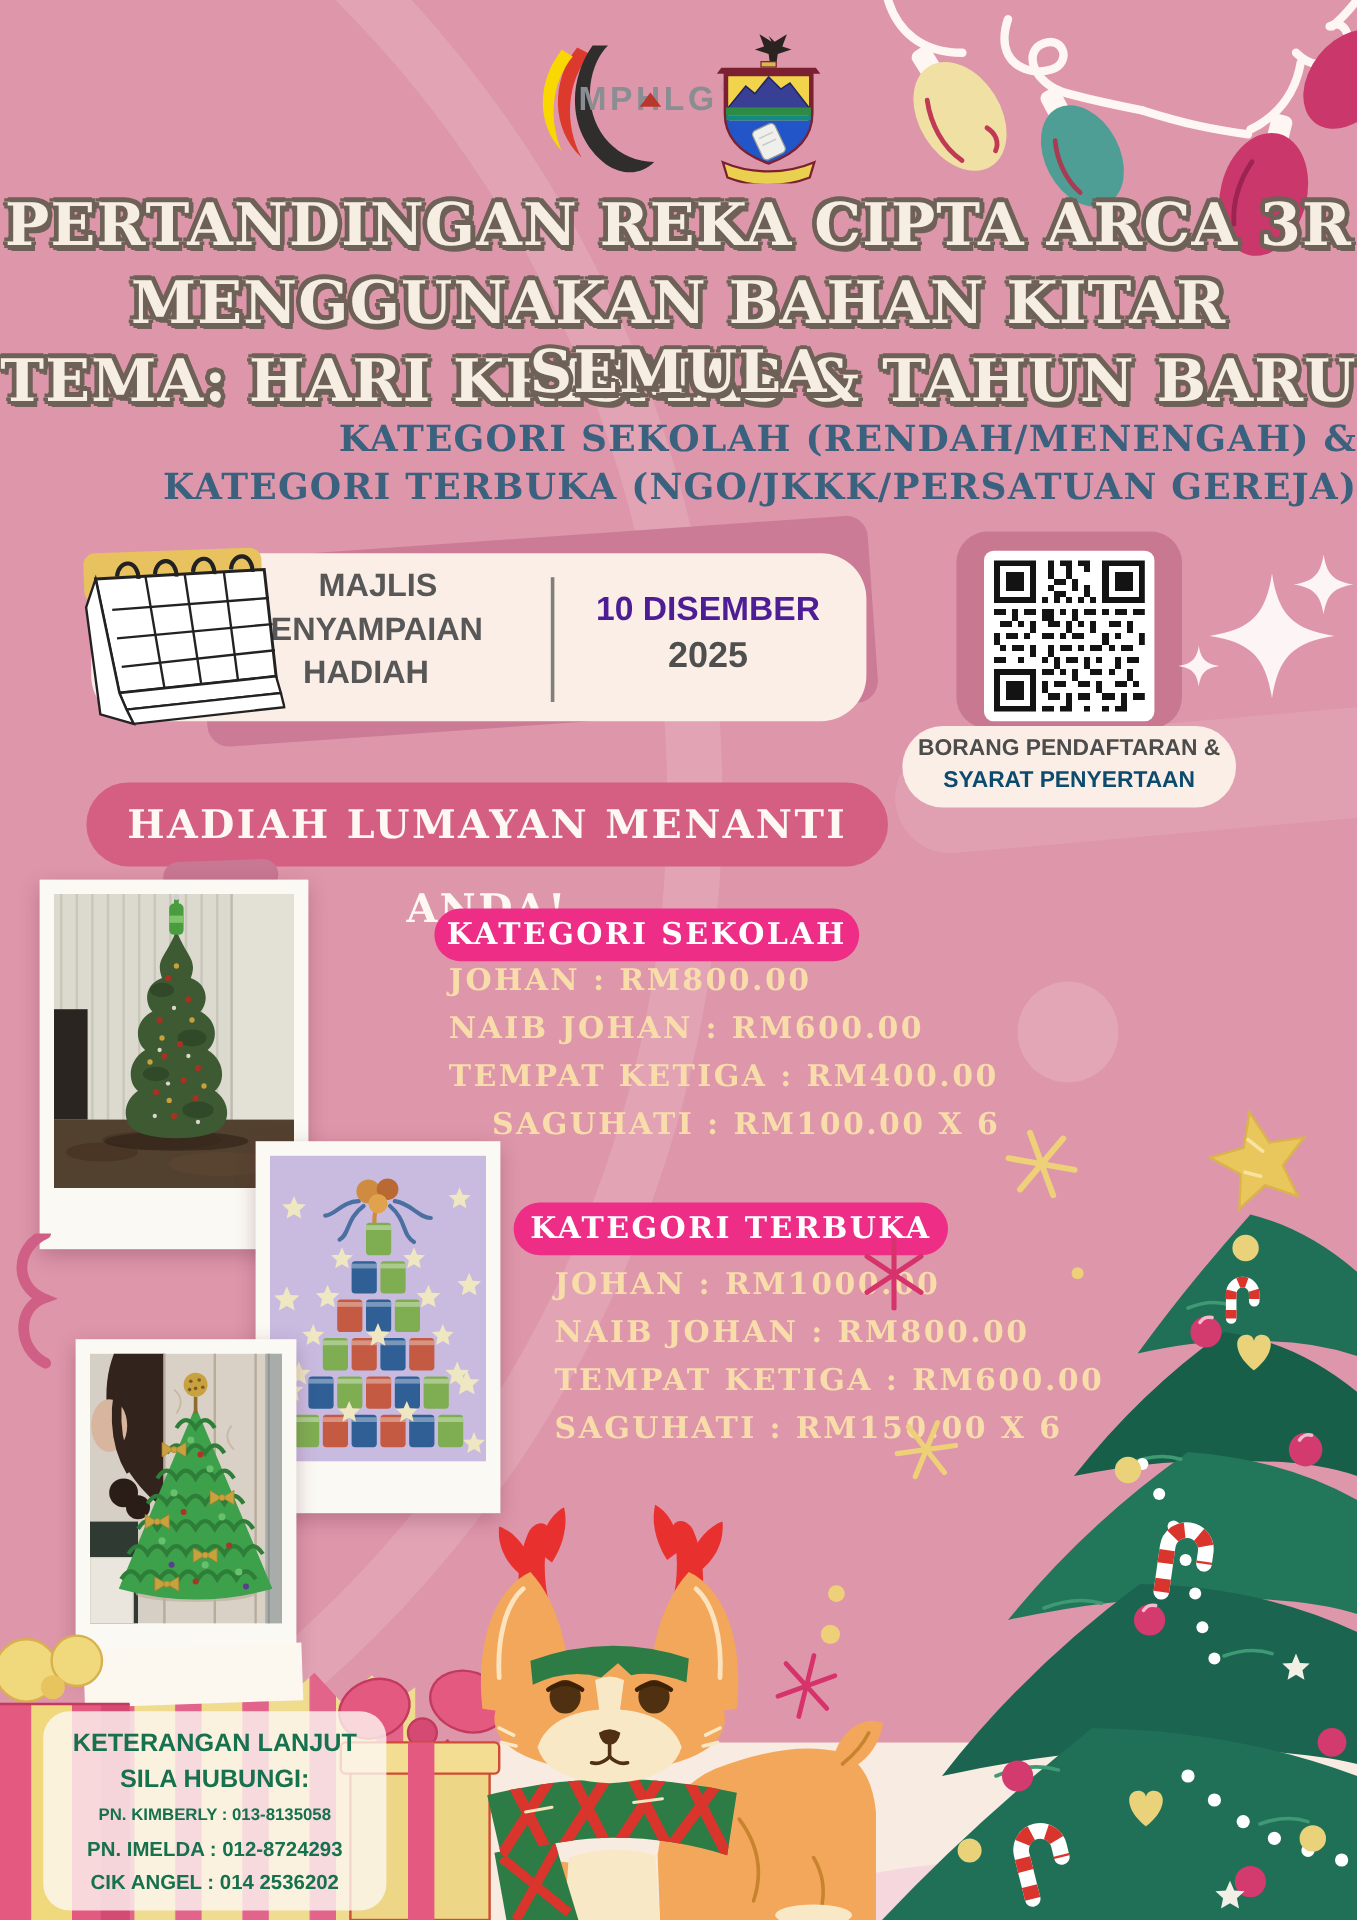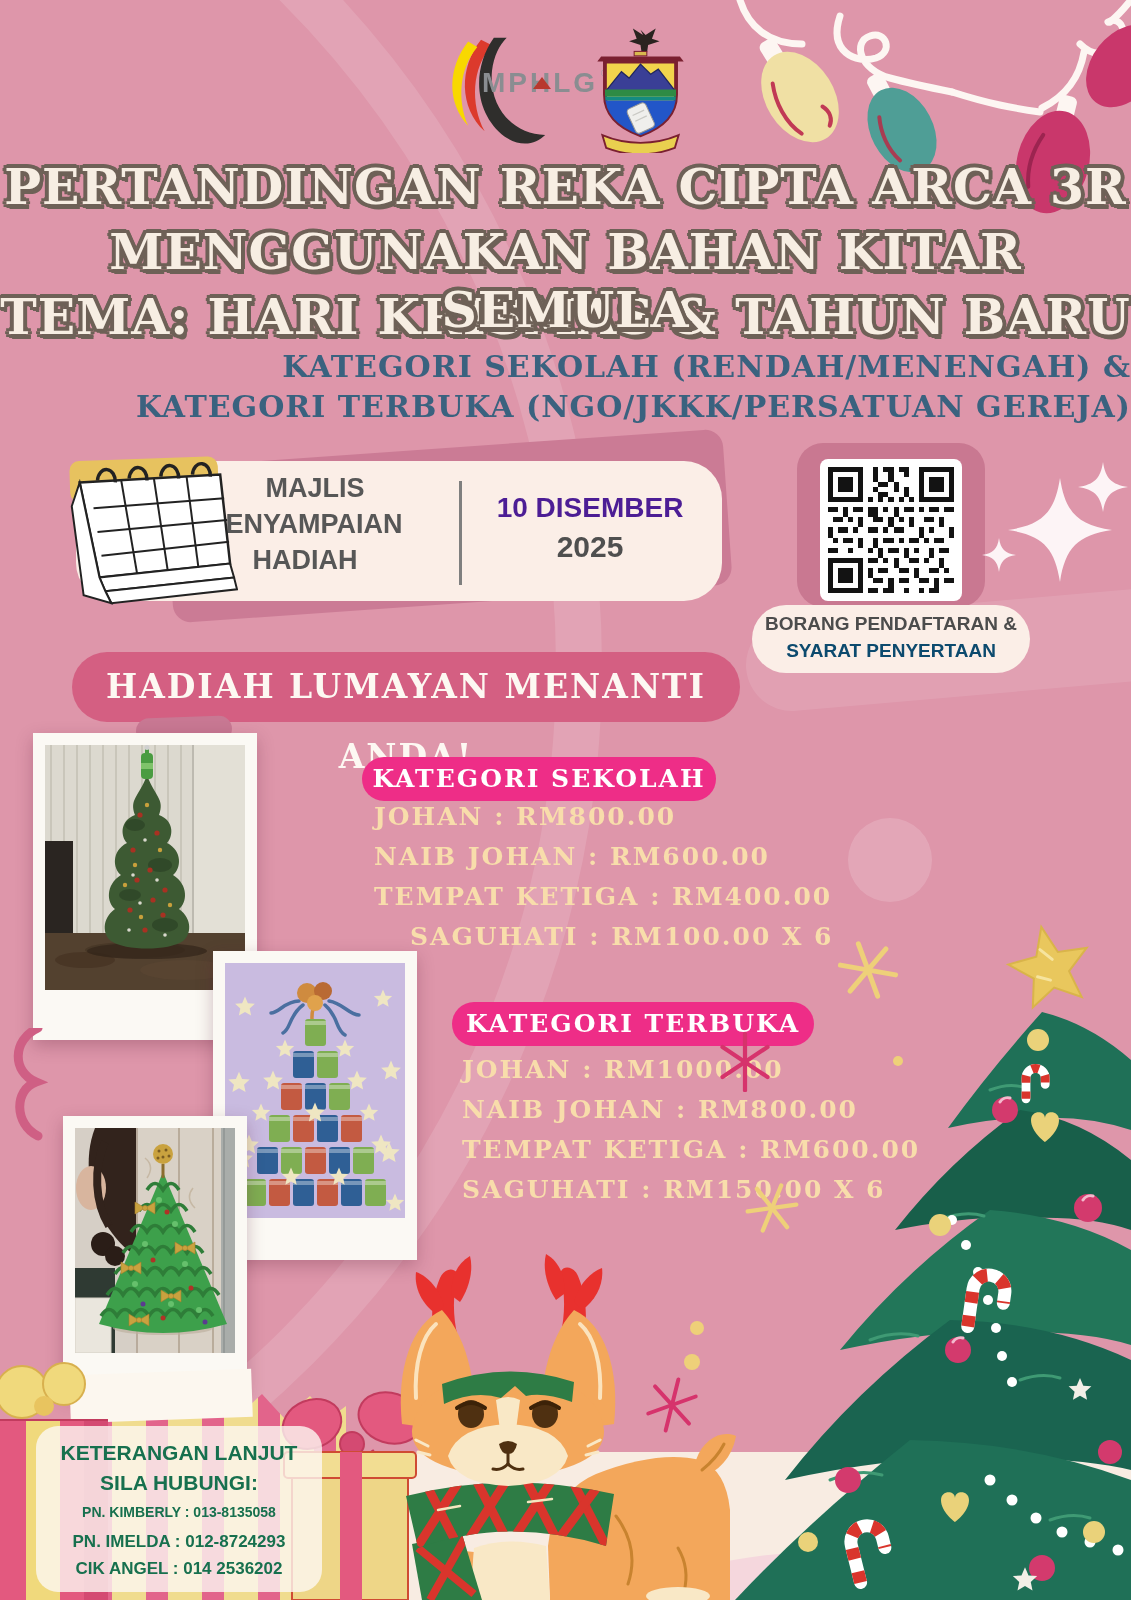--- a/index.html
+++ b/index.html
@@ -388,21 +388,21 @@
         </g>
     </svg>
   </div>
 
   <div class="ab serif pill" style="left:362px;top:757px;width:354px;height:44px;line-height:44px;">KATEGORI SEKOLAH</div>
   <div class="ab serif prize" style="left:374px;top:802px;">JOHAN : RM800.00</div>
   <div class="ab serif prize" style="left:374px;top:842px;">NAIB JOHAN : RM600.00</div>
   <div class="ab serif prize" style="left:374px;top:882px;">TEMPAT KETIGA : RM400.00</div>
   <div class="ab serif prize" style="left:374px;top:922px;margin-left:36px;">SAGUHATI : RM100.00 X 6</div>
 
-  <div class="ab serif pill" style="left:452px;top:1002px;width:362px;height:44px;line-height:44px;">KATEGORI TERBUKA</div>
+  <div class="ab serif pill" style="left:428px;top:1002px;width:362px;height:44px;line-height:44px;">KATEGORI TERBUKA</div>
   <div class="ab serif prize" style="left:462px;top:1055px;">JOHAN : RM1000.00</div>
   <div class="ab serif prize" style="left:462px;top:1095px;">NAIB JOHAN : RM800.00</div>
   <div class="ab serif prize" style="left:462px;top:1135px;">TEMPAT KETIGA : RM600.00</div>
   <div class="ab serif prize" style="left:462px;top:1175px;">SAGUHATI : RM150.00 X 6</div>
 
   <svg class="ab" style="left:836px;top:938px;" width="64" height="64" viewBox="0 0 64 64">
     <g stroke="#eed079" stroke-width="5" stroke-linecap="round" transform="rotate(10 32 32)">
       <line x1="4" y1="32" x2="60" y2="32"></line>
         <line x1="18" y1="8" x2="46" y2="56"></line>
         <line x1="46" y1="8" x2="18" y2="56"></line>

